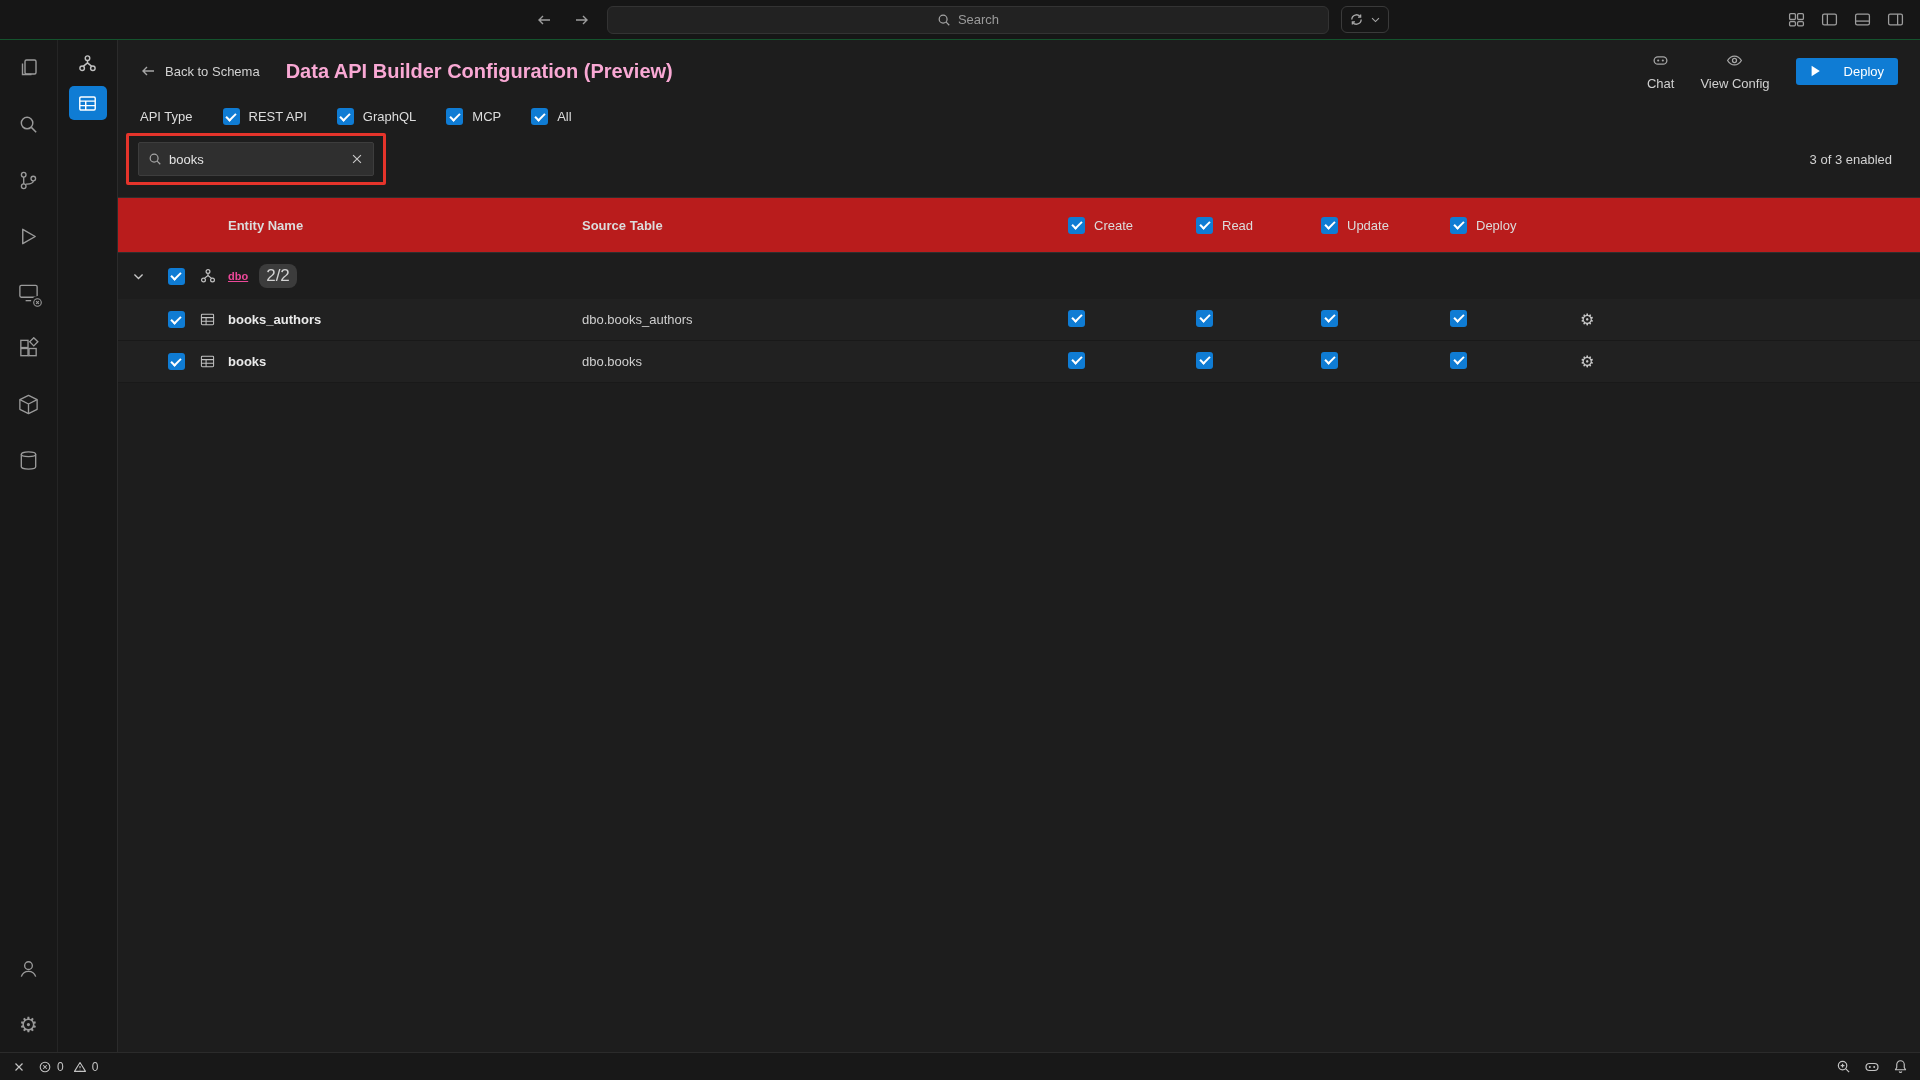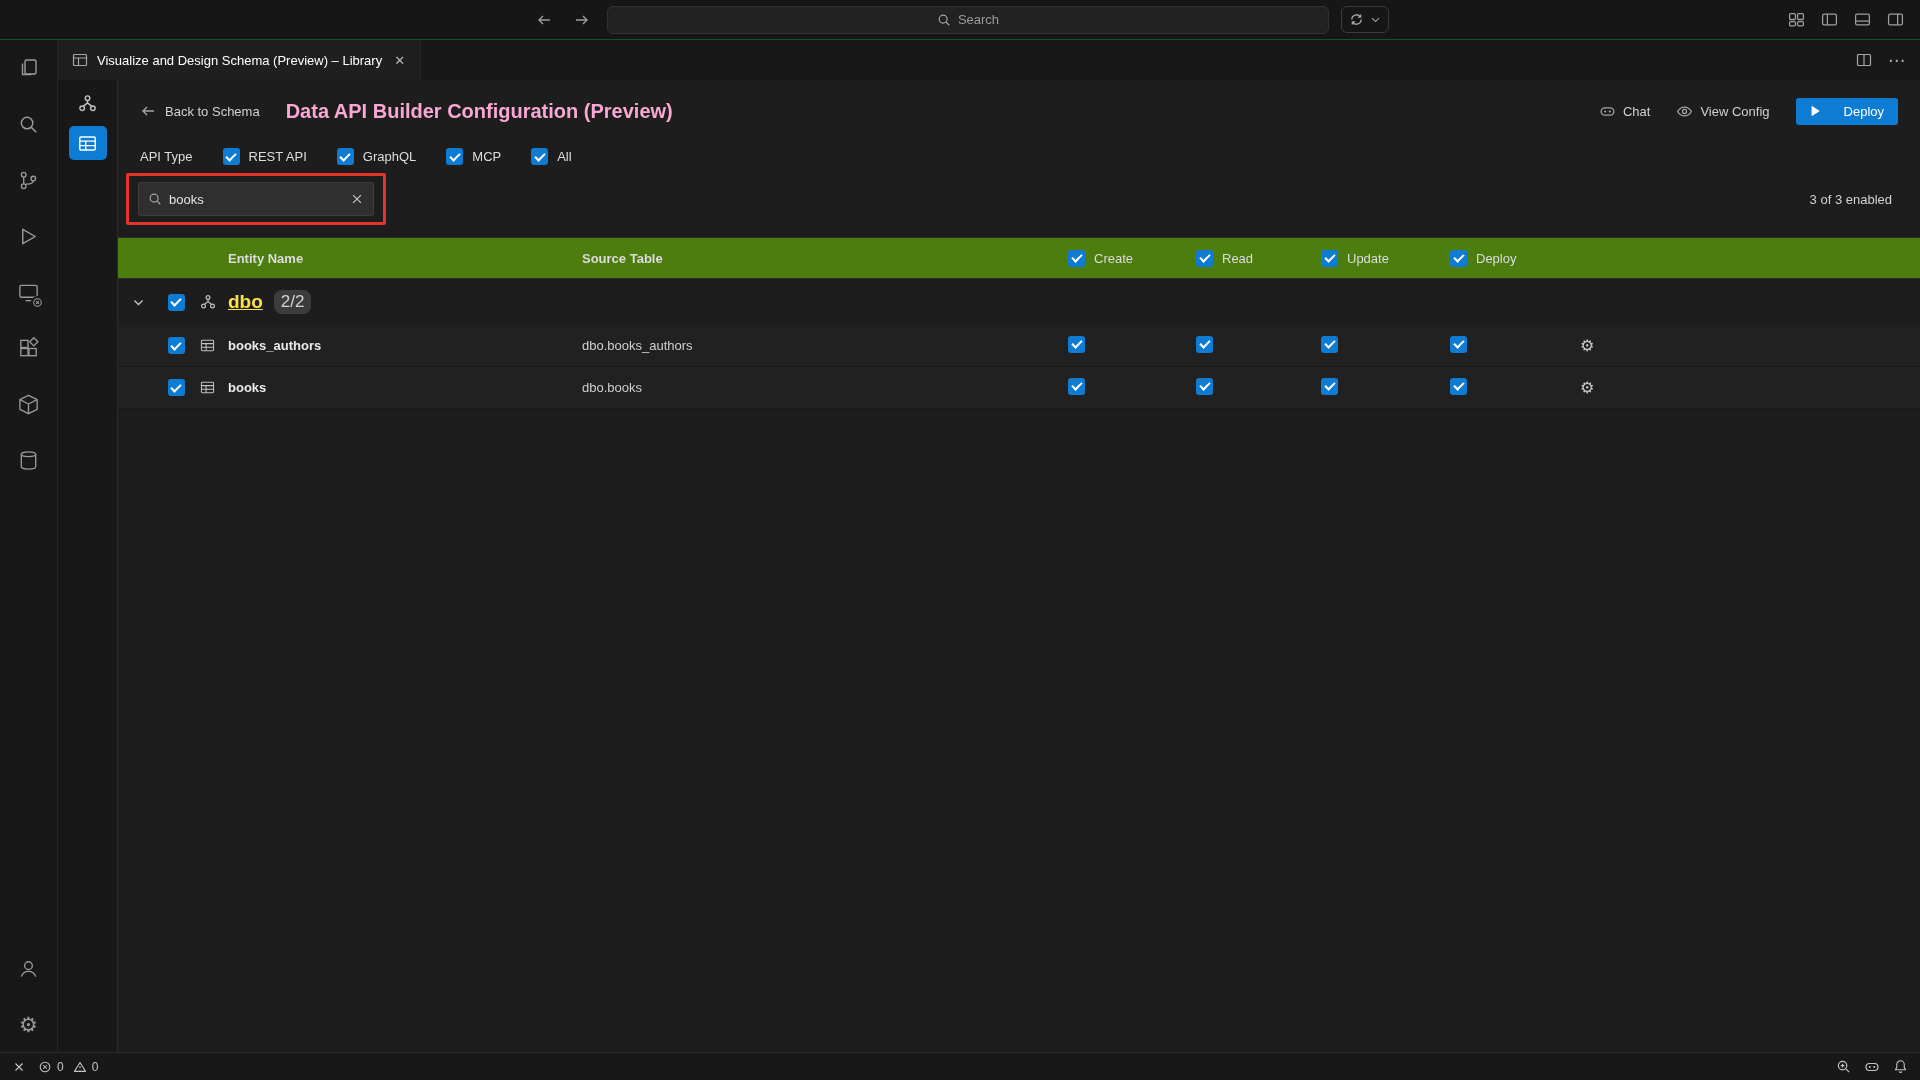--- a/index.html
+++ b/index.html
@@ -84,21 +84,21 @@
   }
   .strip-tile.selected { background:#0f7cd4; color:#ffffff; }
 
   .content { flex:1; min-width:0; display:flex; flex-direction:column; }
 
   
   .panel-header { display:flex; align-items:center; height:46px; margin:8px 22px 0 22px; }
   .back-link { display:flex; align-items:center; gap:9px; color:#d2d2d2; cursor:pointer; }
   .panel-title { margin-left:26px; font-size:20px; font-weight:700; color:#f9a8d4;text-align:right; }
   .header-actions { margin-left:auto; display:flex; align-items:center; gap:26px; }
-  .h-action { display:flex; align-items:center; gap:7px; color:#d0d0d0; cursor:pointer; }
+  .h-action { display:flex; align-items:center; gap:7px; color:#d0d0d0; cursor:pointer;flex-direction:column; }
   .deploy-btn {
     display:flex; align-items:center; gap:23px; background:#0f7cd4; color:#ffffff;
     border:none; border-radius:3px; padding:6px 14px; font-size:13px; cursor:pointer;
     font-family:inherit;
   }
 
   
   .filter-row { display:flex; align-items:center; margin:14px 0 0 22px; gap:30px; }
   .filter-label { color:#dddddd; }
   .chk-option { display:flex; align-items:center; gap:9px; cursor:pointer; color:#dddddd; }
@@ -127,31 +127,31 @@
   .clear-x { color:#c9c9c9; cursor:pointer; }
   .summary { margin-left:auto; color:#d2d2d2; }
 
   
   .etable { margin-top:12px; }
   .trow {
     display:grid;
     grid-template-columns:40px 36px 34px 354px 486px 128px 125px 129px 130px 1fr;
     align-items:center;
   }
-  .thead { height:42px; background:#4d7c0f; border-top:1px solid #2e2e2e; border-bottom:1px solid #2e2e2e; }
+  .thead { height:56px; background:#b91c1c; border-top:1px solid #2e2e2e; border-bottom:1px solid #2e2e2e; }
   .th-label { font-weight:700; color:#dcdcdc; }
   .perm-h { display:flex; align-items:center; gap:9px; }
   .perm-h span { color:#dcdcdc; }
 
   .grow { height:46px; }
   .chev { display:flex; align-items:center; justify-content:center; color:#c7c7c7; cursor:pointer; }
   .cb-cell { display:flex; align-items:center; justify-content:center; }
   .icon-cell { display:flex; align-items:center; justify-content:flex-start; padding-left:6px; color:#c2c2c2; }
   .group-name { display:flex; align-items:center; gap:11px; }
-  .group-name b { color:#fde047; font-size:19px;text-decoration:underline; }
+  .group-name b { color:#ec4899; font-size:11px;text-decoration:underline; }
   .count-badge { background:#3c3c3c; color:#d2d2d2; font-size:17px; padding:2px 7px; border-radius:8px; }
 
   .drow { height:42px; background:#212121; border-bottom:1px solid #191919; }
   .drow:first-of-type { border-top:1px solid #2e2e2e; }
   .entity-name { font-weight:700; color:#eaeaea; }
   .source-text { color:#cfcfcf; }
   .gear-cell { display:flex; align-items:center; }
   .row-gear { font-size:16px; color:#c8c8c8; cursor:pointer; line-height:1; }
 
   
@@ -283,37 +283,20 @@
           <path d="M4.5 20.5c1.3-4 4-5.5 7.5-5.5s6.2 1.5 7.5 5.5"></path>
         </svg>
     </div>
     <div class="ab-item">
       <span class="ab-gear">⚙</span>
     </div>
   </div>
 
   <div class="workcol">
 
-    <div class="tabbar">
-      <div class="tab">
-        <svg class="icon" width="16" height="16" viewBox="0 0 16 16" fill="none" stroke="currentColor" stroke-width="1.2">
-            <rect x="1.5" y="2.5" width="13" height="11" rx="1"></rect>
-            <path d="M1.5 6h13M6.5 6v7.5"></path>
-          </svg>
-        <span class="tab-label">Visualize and Design Schema (Preview) – Library</span>
-        <span class="tab-close">✕</span>
-      </div>
-      <div class="tab-actions">
-        <svg class="icon" width="16" height="16" viewBox="0 0 16 16" fill="none" stroke="currentColor" stroke-width="1.2">
-            <rect x="1.5" y="2.5" width="13" height="11" rx="1"></rect>
-            <path d="M8 2.5v11"></path>
-          </svg>
-        <span class="more">⋯</span>
-      </div>
-    </div>
 
     <div class="editor">
 
       <div class="iconstrip">
         <div class="strip-tile">
           <svg width="19" height="19" viewBox="0 0 16 16" fill="none" stroke="currentColor" stroke-width="1.2">
               <circle cx="8" cy="3.5" r="1.9"></circle>
               <circle cx="3.5" cy="12" r="1.9"></circle>
               <circle cx="12.5" cy="12" r="1.9"></circle>
               <path d="M8 5.4v2.1M8 7.5l-3.6 2.9M8 7.5l3.6 2.9"></path>

